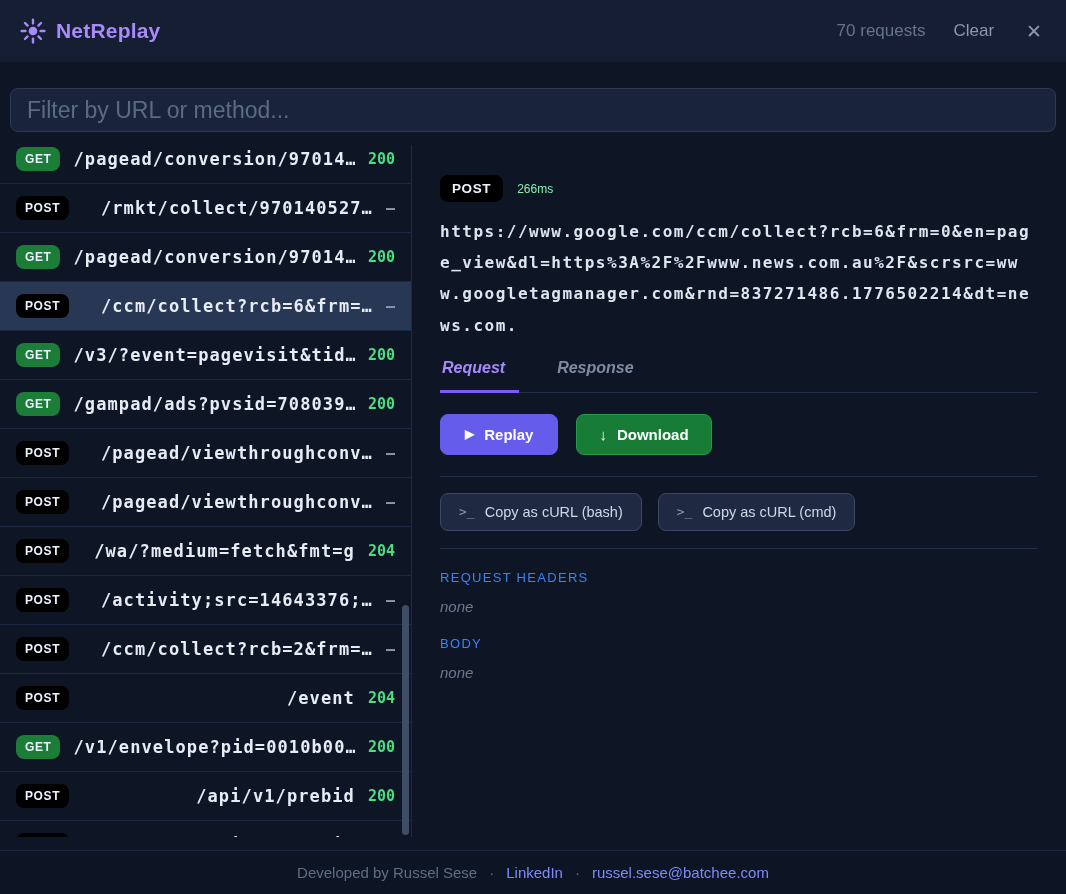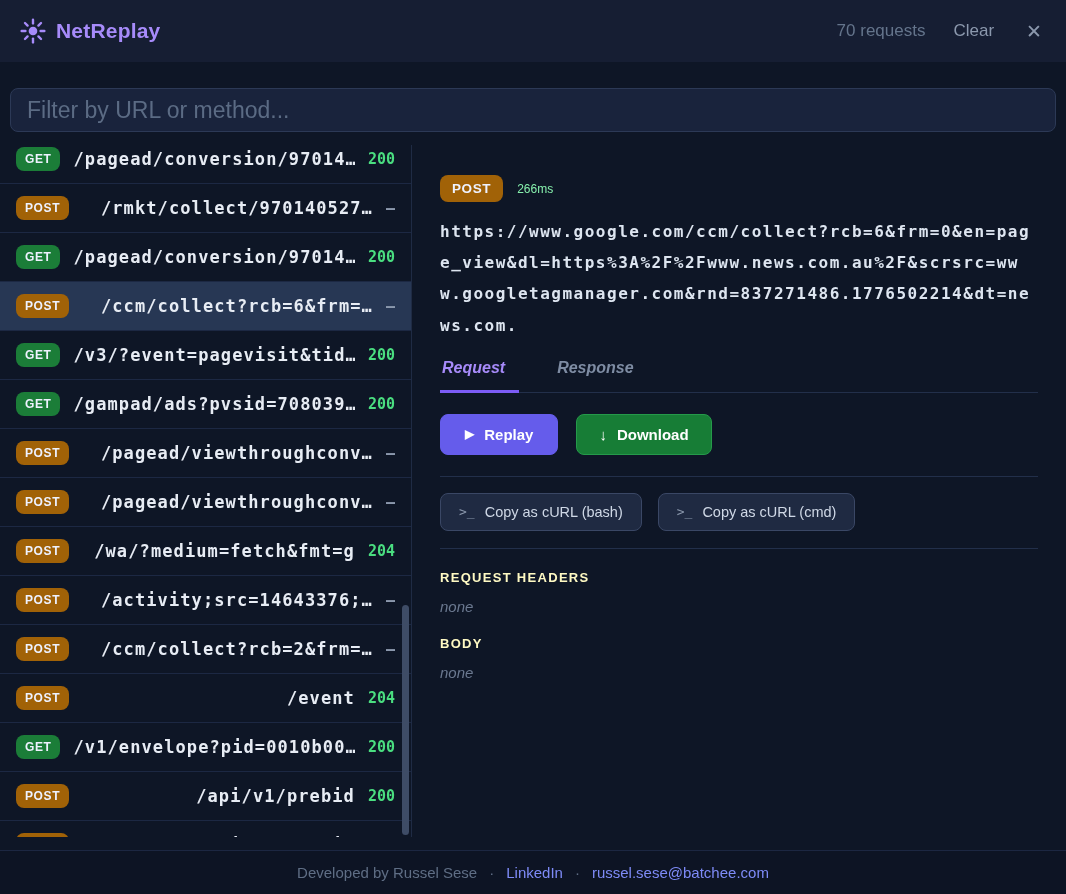--- a/index.html
+++ b/index.html
@@ -59,21 +59,21 @@
     border-bottom: 1px solid #1c2843;
     cursor: pointer;
   }
   .row.selected { background: #273754; }
   .badge {
     font-size: 12px; font-weight: bold; letter-spacing: 0.6px;
     padding: 5px 9px; border-radius: 8px;
     color: #eef2ff; flex: 0 0 auto;
   }
   .badge.get { background: #1b7d38; }
-  .badge.post { background: #a16207; }
+  .badge.post { background: #000000; }
   .badge.big { font-size: 13.5px; padding: 6px 12px; }
   .url {
     flex: 1 1 auto;
     font-family: "DejaVu Sans Mono", monospace;
     font-weight: bold; font-size: 17px; letter-spacing: 1.1px;
     color: #e7ecf4;
     white-space: nowrap; overflow: hidden; text-align: right;
   }
   .status {
     font-family: "DejaVu Sans Mono", monospace;
@@ -145,22 +145,22 @@
     color: #cfd8e6; font-size: 14.5px;
     padding: 10px 18px;
   }
   .term-icon {
     font-family: "DejaVu Sans Mono", monospace;
     font-size: 13px; color: #8b98ad;
   }
 
   .section { margin-top: 21px; }
   .section-title {
-    font-size: 13px; font-weight: bold; letter-spacing: 1.3px;
-    color: #fef9c3; text-transform: uppercase;
+    font-size: 13px; font-weight: normal; letter-spacing: 1.3px;
+    color: #3b82f6; text-transform: uppercase;
   }
   .section-value {
     margin-top: 13px;
     font-style: italic; font-size: 15px; color: #6b7990;
   }
 
   
   .footer {
     flex: 0 0 44px;
     background: #0d1424;

